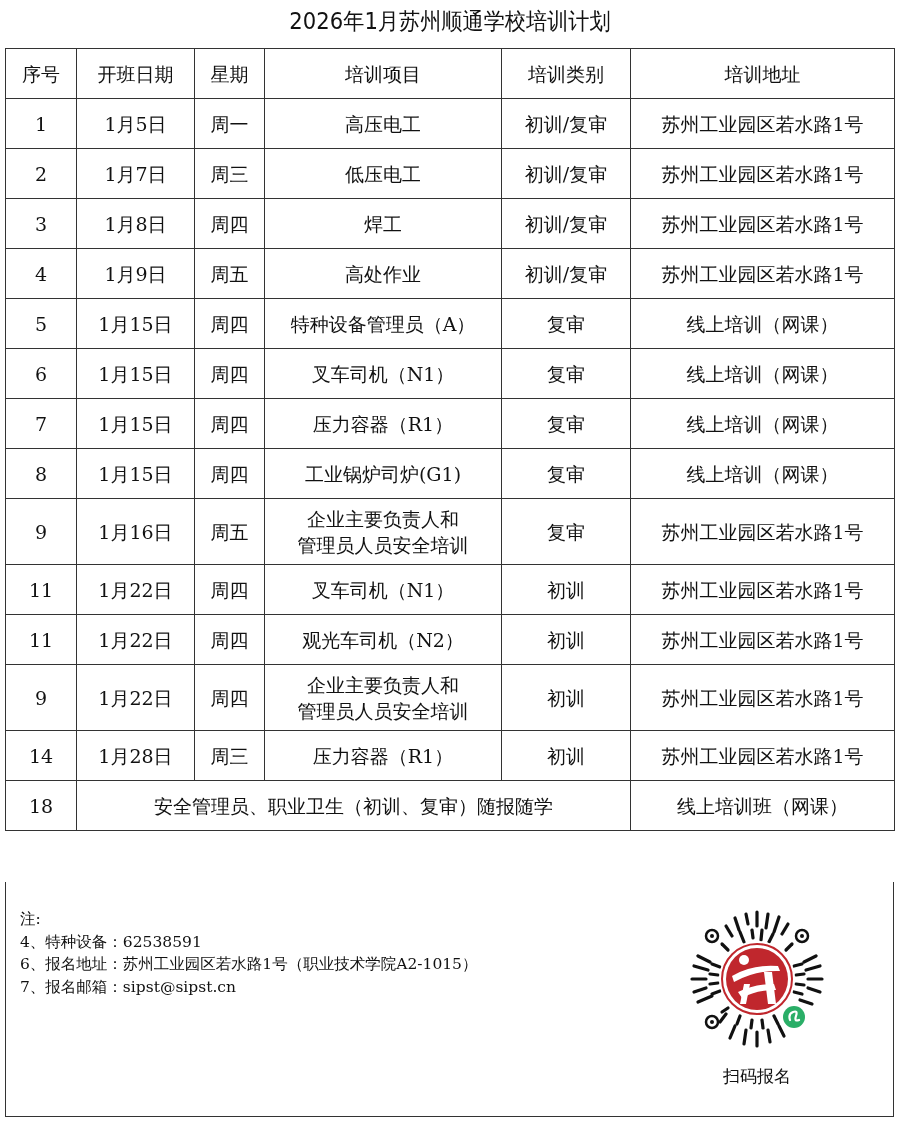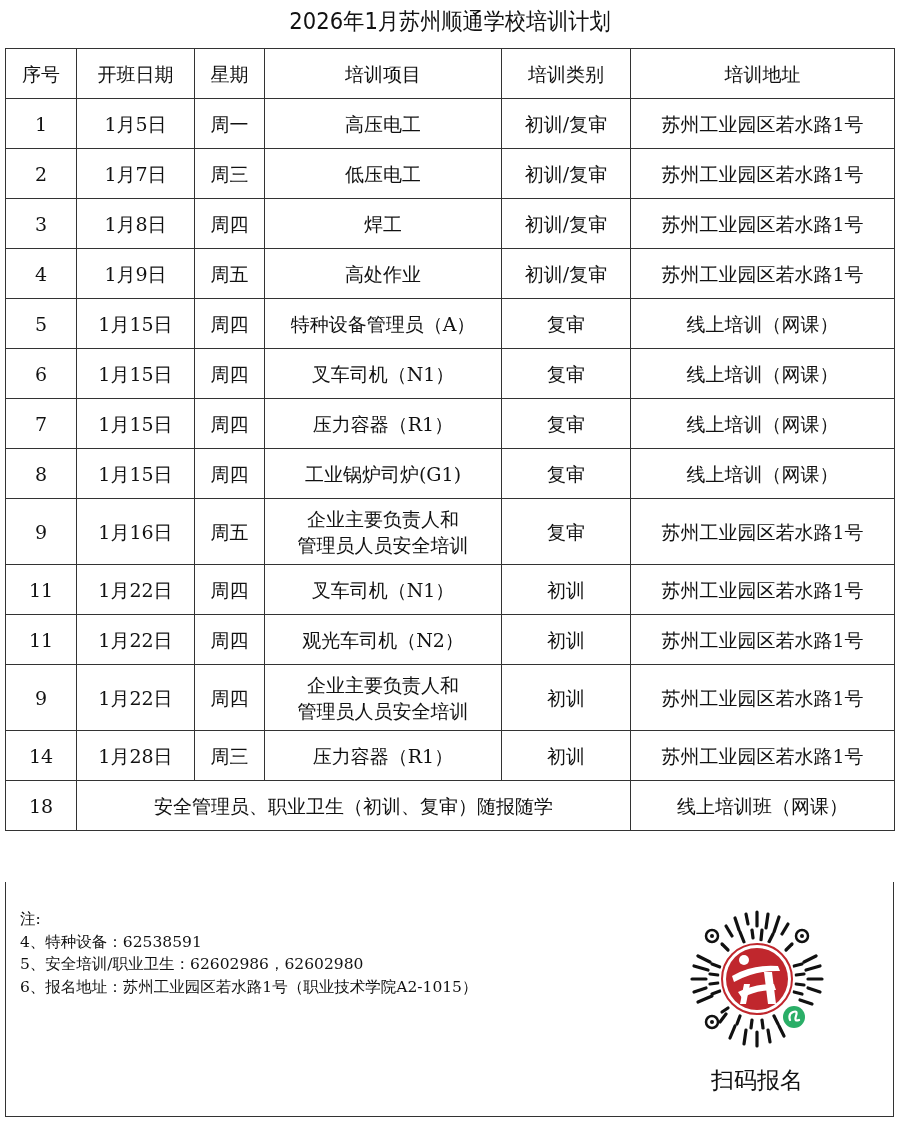--- a/index.html
+++ b/index.html
@@ -7,21 +7,21 @@
   .title { position: absolute; left: 0; top: 4px; width: 900px; text-align: center; font-family: "DejaVu Sans", "Liberation Sans", sans-serif; font-size: 23px; letter-spacing: 0px; transform: scaleX(0.92); line-height: 34px; }
   table.plan { position: absolute; left: 5px; top: 48px; width: 889px; border-collapse: collapse; table-layout: fixed; }
   table.plan td, table.plan th { border: 1.5px solid #333; text-align: center; vertical-align: middle; padding: 0; font-size: 19px; font-weight: normal; line-height: 26px; }
   table.plan th { font-family: "DejaVu Sans", "Liberation Sans", sans-serif; font-size: 19px; height: 49px; }
   table.plan tr.r td { height: 49px; }
   table.plan tr.tall td { height: 65px; }
   .notes { position: absolute; left: 5px; top: 882px; width: 887px; height: 234px; border: 1.5px solid #333; border-top: none; }
   .notes-text { position: absolute; left: 14px; top: 26px; font-size: 15.5px; line-height: 22.5px; }
   .notes-text div { white-space: nowrap; }
   .qr { position: absolute; left: 676px; top: 22px; width: 150px; height: 150px; }
-  .qr-label { position: absolute; left: 676px; top: 183px; width: 150px; text-align: center; font-family: "DejaVu Sans", "Liberation Sans", sans-serif; font-size: 23px; }
+  .qr-label { position: absolute; left: 676px; top: 183px; width: 150px; text-align: center; font-family: "DejaVu Sans", "Liberation Sans", sans-serif; font-size: 17px; }
 </style>
 </head>
 <body>
 
 <div class="title">2026年1月苏州顺通学校培训计划</div>
 
 <table class="plan">
   <colgroup>
     <col style="width:71px">
       <col style="width:118px">
@@ -156,22 +156,22 @@
       <td colspan="4">安全管理员、职业卫生（初训、复审）随报随学</td>
       <td>线上培训班（网课）</td>
     </tr>
   </tbody>
 </table>
 
 <div class="notes">
   <div class="notes-text">
     <div>注:</div>
     <div>4、特种设备：62538591</div>
-    <div>5、安全培训/职业卫生：62602986，62602980</div>
     <div>6、报名地址：苏州工业园区若水路1号（职业技术学院A2-1015）</div>
+    <div>7、报名邮箱：sipst@sipst.cn</div>
   </div>
 
   <svg class="qr" viewBox="0 0 150 150" xmlns="http://www.w3.org/2000/svg">
     <g stroke="#111" stroke-linecap="round">
 
       <g stroke-width="3.2">
         <line x1="75" y1="8" x2="75" y2="22"></line>
           <line x1="64" y1="10" x2="66" y2="20"></line>
           <line x1="86" y1="10" x2="84" y2="24"></line>
         <line x1="53" y1="14" x2="57" y2="26"></line>

